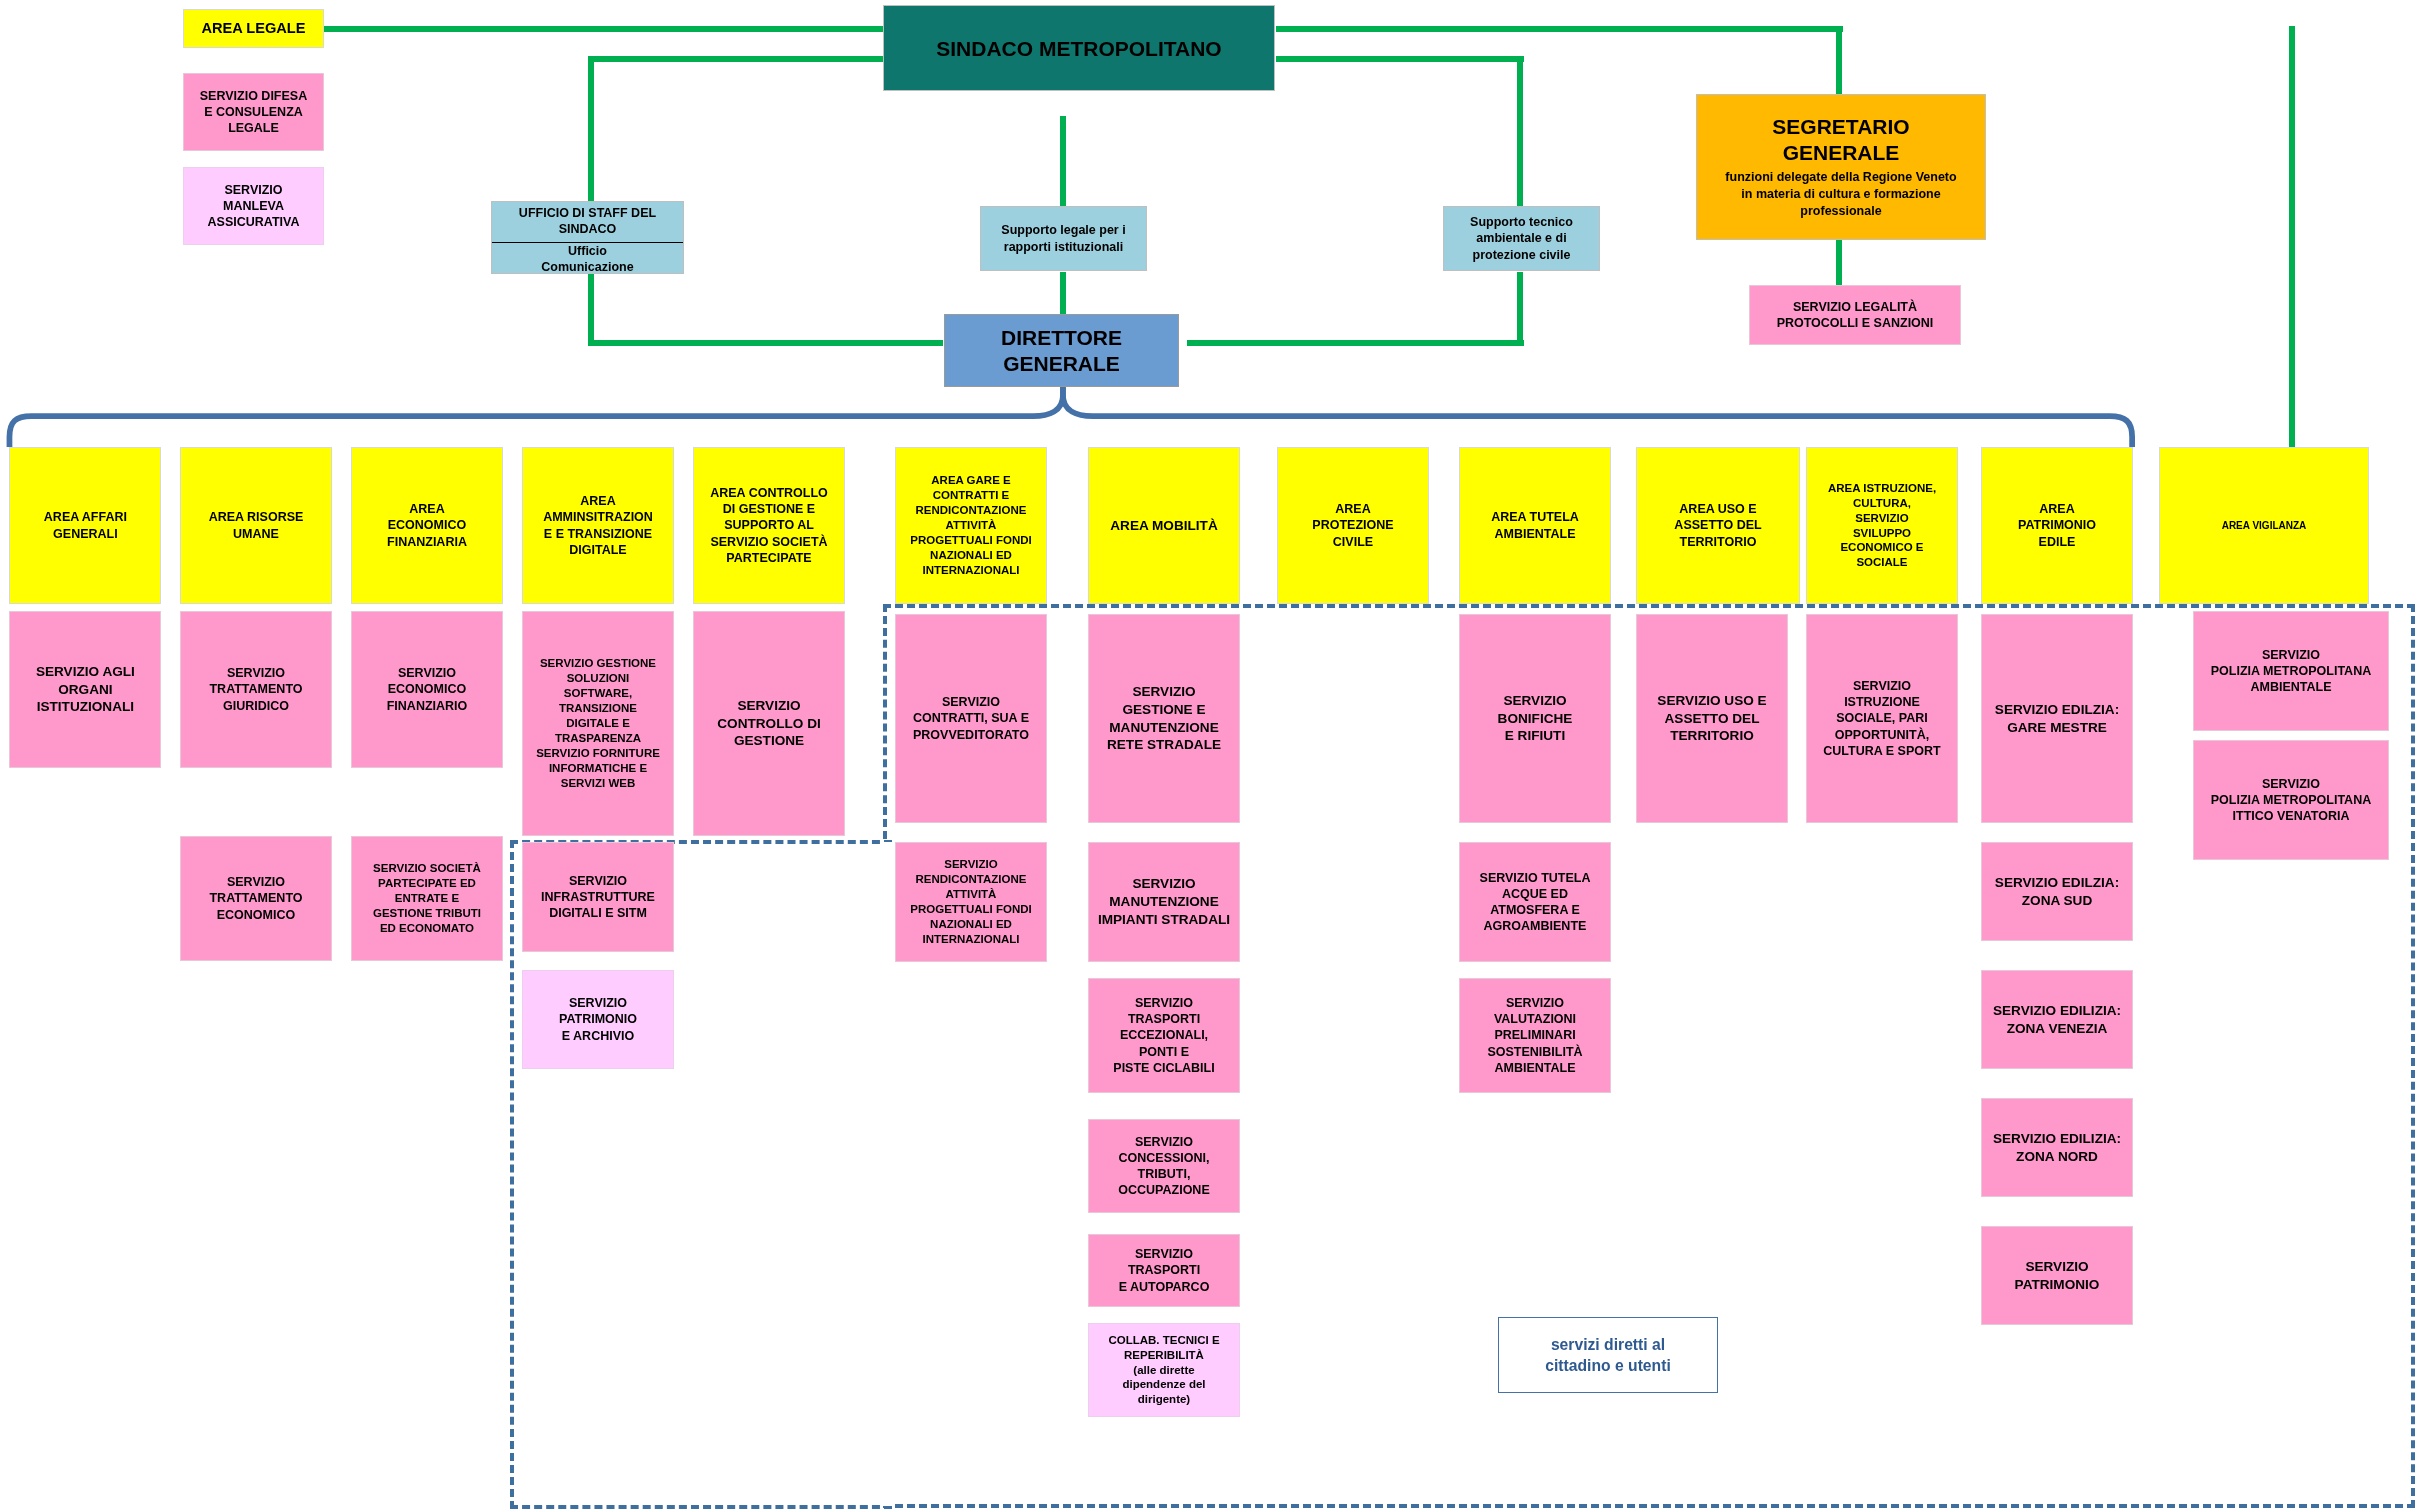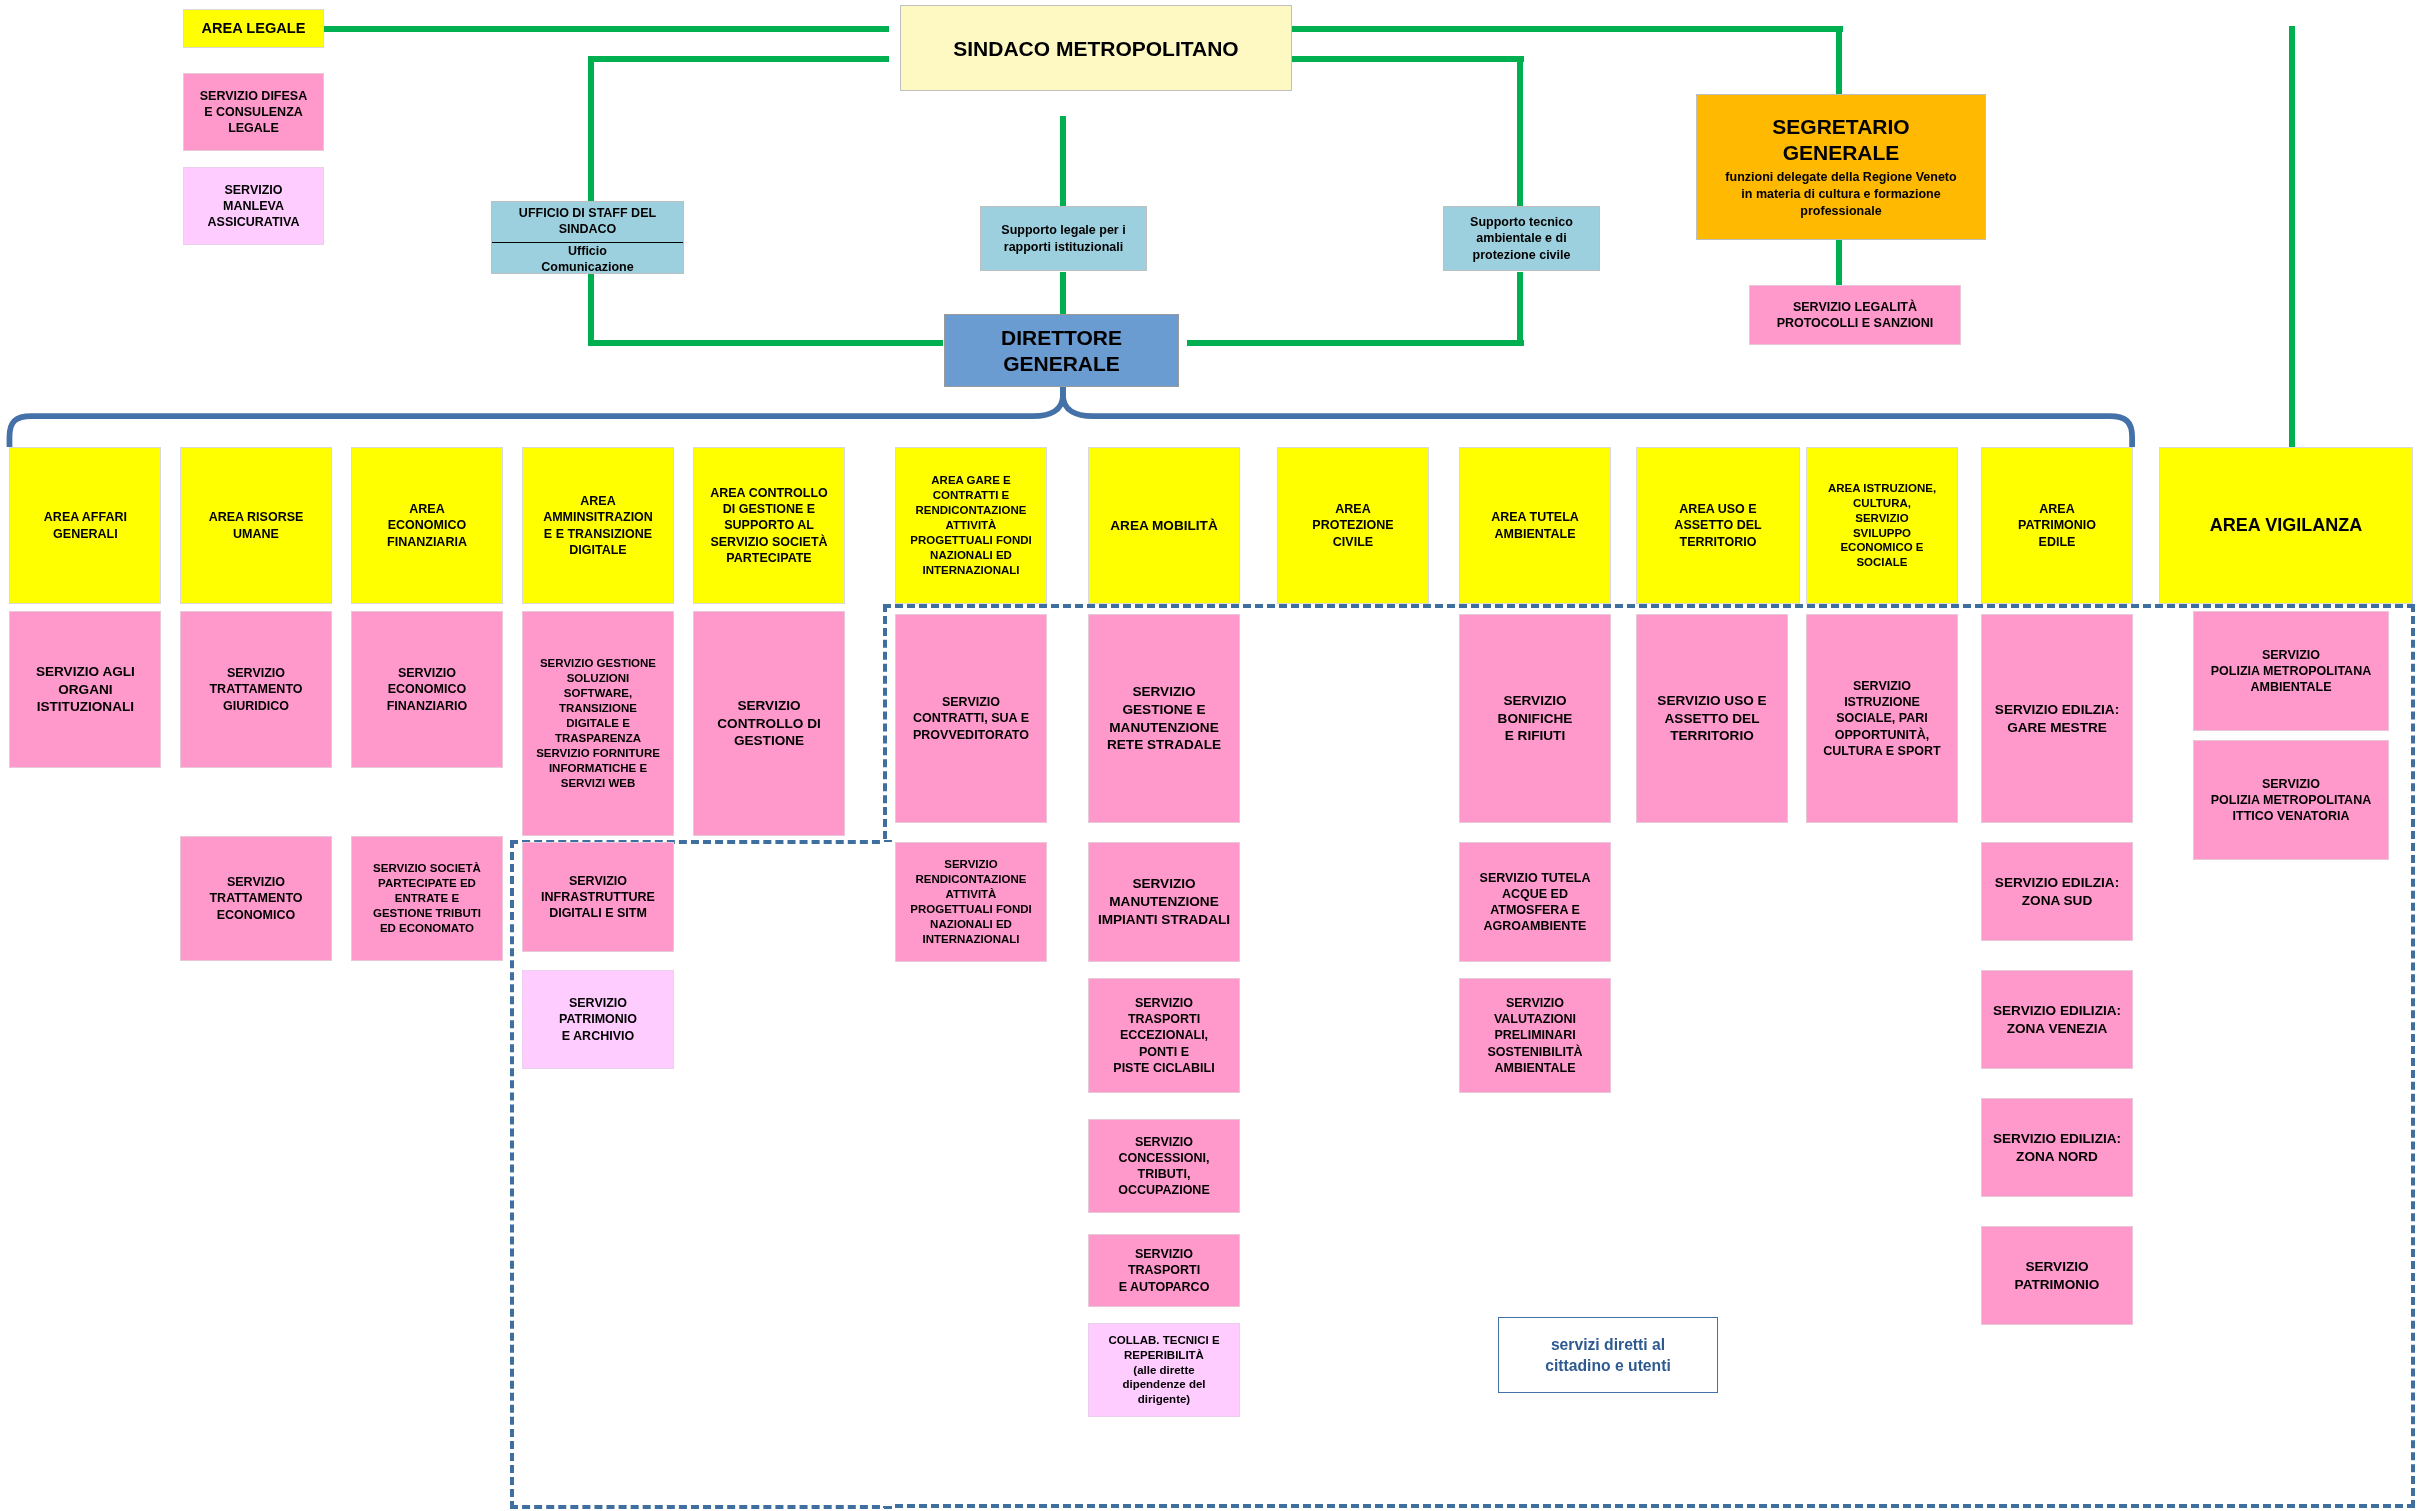--- a/index.html
+++ b/index.html
@@ -2,21 +2,21 @@
 <html style="font-size:8.4px"><head>
 <meta charset="utf-8">
 <style>
   html,body{margin:0;padding:0;background:#ffffff;}
   body{font-family:"Liberation Sans",sans-serif;}
   #canvas{position:relative;width:2426px;height:1512px;background:#fff;overflow:hidden;}
   .box{position:absolute;box-sizing:border-box;display:flex;align-items:center;justify-content:center;text-align:center;color:#000;line-height:1.30;font-weight:bold;}
   .yellow{background:#ffff00;border:0.5px solid #d9d9d9;}
   .pink{background:#ff99cc;border:0.5px solid #e8c8d8;}
   .pinklight{background:#ffccff;border:0.5px solid #eccfec;}
-  .blue-hdr{background:#fef9c3;border:0.5px solid #bfbfbf;margin-left:17px;}
+  .blue-hdr{background:#0f766e;border:0.5px solid #bfbfbf;}
   .blue-dir{background:#6a9bd1;border:0.5px solid #9a9a9a;}
   .blue-lt{background:#9dd0de;border:0.5px solid #bfbfbf;}
   .orange{background:#ffb900;border:0.5px solid #bfbfbf;}
   .legend{background:#ffffff;border:1px solid #4472a8;color:#2e5a90;font-weight:bold;}
   .lconn{position:absolute;background:#00b050;}
   .divider{position:absolute;height:1px;background:#000;}
   .stack{display:block;}
   .dashed{position:absolute;box-sizing:border-box;border:4.7px dashed #3e6f9e;background:transparent;}
   svg.brace{position:absolute;left:0;top:0;overflow:visible;pointer-events:none;} .t24{font-size:12.5px;} .t28{font-size:14.6px;} .t30{font-size:15.7px;} .t40{font-size:21px;}
 </style>
@@ -444,21 +444,21 @@
           <span class="ln" style="display: block;">SERVIZIO EDILIZIA:</span>
           <span class="ln" style="display: block;">ZONA NORD</span>
         </span>
       </div>
       <div class="box pink" style="left: 1981px; top: 1226px; width: 152px; height: 99px; font-size: 13.6px;">
         <span class="stack">
           <span class="ln" style="display: block;">SERVIZIO</span>
           <span class="ln" style="display: block;">PATRIMONIO</span>
         </span>
       </div>
-      <div class="box yellow" style="left: 2159px; top: 447px; width: 254px; height: 157px; font-size: 18px;">
+      <div class="box yellow" style="left: 2159px; top: 447px; width: 210px; height: 157px; font-size: 10px;">
         <span class="stack">
           <span class="ln" style="display: block;">AREA VIGILANZA</span>
         </span>
       </div>
       <div class="box pink" style="left: 2193px; top: 611px; width: 196px; height: 120px; font-size: 12.5px;">
         <span class="stack">
           <span class="ln" style="display: block;">SERVIZIO</span>
           <span class="ln" style="display: block;">POLIZIA  METROPOLITANA</span>
           <span class="ln" style="display: block;">AMBIENTALE</span>
         </span>

